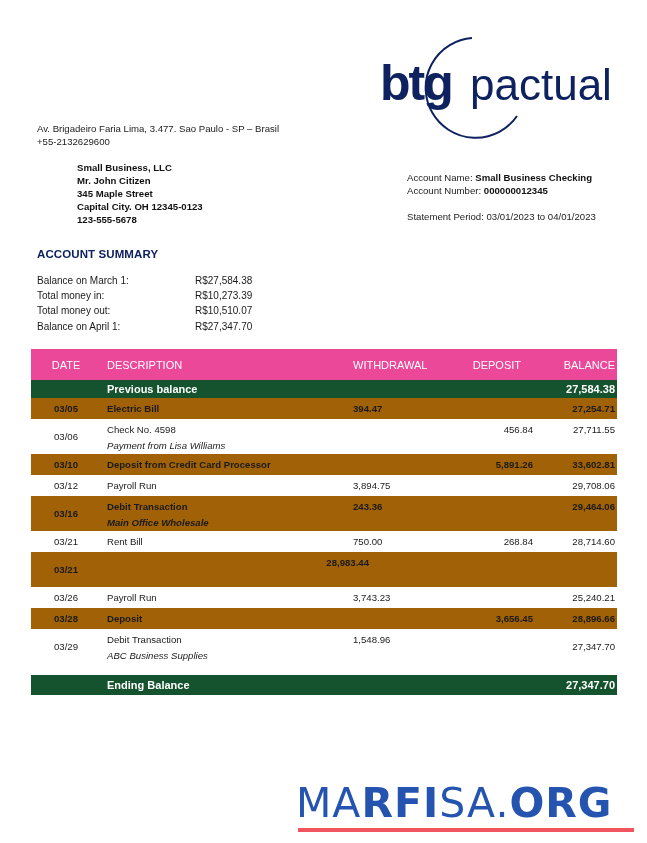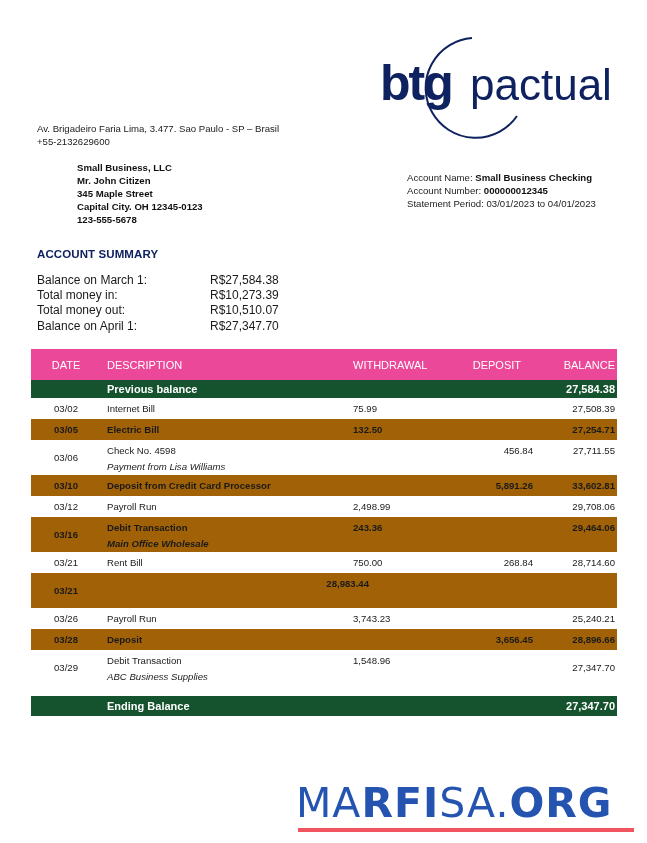--- a/index.html
+++ b/index.html
@@ -15,21 +15,21 @@
 
   
   .bank-addr { left: 37px; top: 122px; font-size: 9.6px; line-height: 13px; color: #222; }
 
   
   .customer { left: 37px; top: 161px; font-size: 9.6px; line-height: 13px; font-weight: bold; color: #111; margin-left: 40px; }
 
   
   .acct { left: 407px; top: 171px; font-size: 9.6px; line-height: 13px; color: #222; }
   .acct b { color: #111; }
-  .acct .period { }
+  .acct .period { margin-top: 13px; }
 
   
   .summary-title { left: 37px; top: 248px; font-size: 11.5px; font-weight: bold; color: #0f2260; letter-spacing: 0.1px; }
   .summary { left: 37px; top: 273px; font-size: 9.6px; line-height: 15.2px; color: #222; }
   .summary .row { display: flex; }
   .summary .lbl { width: 158px; }
 
   
   .tbl { left: 31px; top: 349px; width: 586px; }
   .thead {
@@ -43,21 +43,21 @@
   .col-bal { width: 80px; flex: none; text-align: right; padding-right: 2px; box-sizing: border-box; }
   .thead .col-wd { padding-left: 6px; }
   .thead .col-dep { padding-right: 16px; text-align: right; }
 
   .gray-row {
     height: 18px; background: #14532d; color: #fff; font-size: 11px; font-weight: bold;
     display: flex; align-items: center;
   }
   .gray-row .col-bal { padding-right: 2px; }
 
-  .row { display: flex; font-size: 12px; color: #1a1a1a; gap: 15px; }
+  .row { display: flex; font-size: 10px; color: #1a1a1a; }
   .trow { display: flex; font-size: 9.6px; color: #1a1a1a; }
   .trow.alt { background: #a16207; font-weight: bold; }
   .trow.single { height: 21px; align-items: center; }
   .trow.double { height: 35px; }
   .trow.double .col-date { align-self: center; }
   .trow.double .cell-top { padding-top: 5px; }
   .trow.double .sub { font-style: italic; margin-top: 5px; display: block; }
   .trow.double .col-bal.mid { align-self: center; }
 
   .end-row { margin-top: 11px; height: 20px; }
@@ -137,32 +137,25 @@
   </div>
 
   <div class="gray-row">
     <div class="col-date"></div>
     <div class="col-desc">Previous balance</div>
     <div class="col-wd"></div>
     <div class="col-dep"></div>
     <div class="col-bal">27,584.38</div>
   </div>
 
-  <div class="trow single">
-    <div class="col-date">03/02</div>
-    <div class="col-desc">Internet Bill</div>
-    <div class="col-wd">75.99</div>
-    <div class="col-dep"></div>
-    <div class="col-bal">27,508.39</div>
-  </div>
 
   <div class="trow single alt">
     <div class="col-date">03/05</div>
     <div class="col-desc">Electric Bill</div>
-    <div class="col-wd">132.50</div>
+    <div class="col-wd">394.47</div>
     <div class="col-dep"></div>
     <div class="col-bal">27,254.71</div>
   </div>
 
   <div class="trow double">
     <div class="col-date">03/06</div>
     <div class="col-desc cell-top">
       <span>Check No. 4598</span>
       <span class="sub">Payment from Lisa Williams</span>
     </div>
@@ -175,21 +168,21 @@
     <div class="col-date">03/10</div>
     <div class="col-desc">Deposit from Credit Card Processor</div>
     <div class="col-wd"></div>
     <div class="col-dep">5,891.26</div>
     <div class="col-bal">33,602.81</div>
   </div>
 
   <div class="trow single">
     <div class="col-date">03/12</div>
     <div class="col-desc">Payroll Run</div>
-    <div class="col-wd">2,498.99</div>
+    <div class="col-wd">3,894.75</div>
     <div class="col-dep"></div>
     <div class="col-bal">29,708.06</div>
   </div>
 
   <div class="trow double alt">
     <div class="col-date">03/16</div>
     <div class="col-desc cell-top">
       <span>Debit Transaction</span>
       <span class="sub">Main Office Wholesale</span>
     </div>

